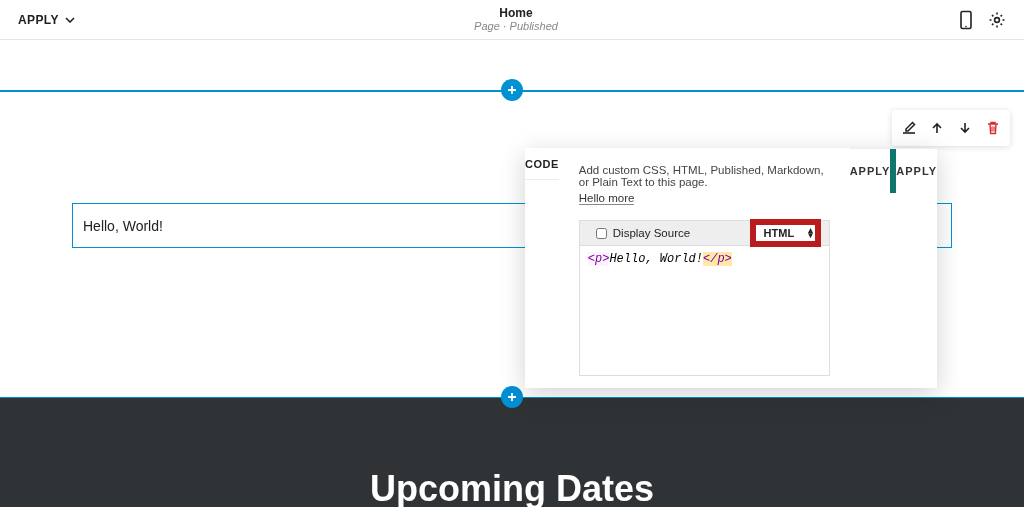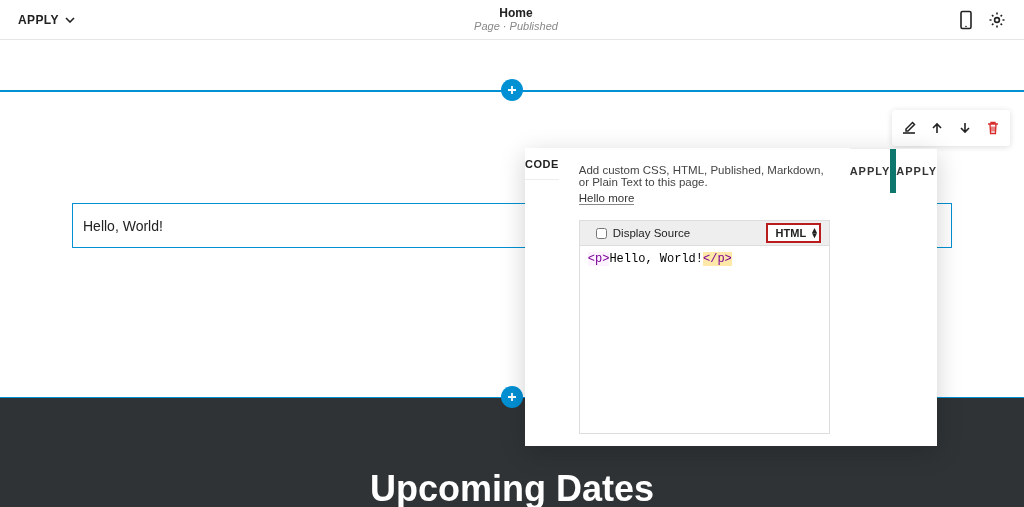--- a/index.html
+++ b/index.html
@@ -36,24 +36,24 @@
   
   .code-panel { position:absolute; left: 525px; top: 148px; width: 412px; background:#fff; box-shadow: 0 6px 24px rgba(0,0,0,.18); z-index: 30; display:flex; flex-direction:row; }
   .panel-header { height:32px; border-bottom:1px solid #ededed; display:flex; align-items:center; justify-content:center; font-size:11px; font-weight:700; letter-spacing:.5px; }
   .panel-body { padding: 16px 20px 12px; }
   .panel-desc { font-size: 11.5px; color:#444; }
   .panel-link { display:inline-block; font-size:11.5px; color:#333; border-bottom:1px solid #888; margin-top:2px; cursor:pointer; }
 
   .src-row { display:flex; align-items:center; justify-content:space-between; background:#eee; border:1px solid #ddd; height:26px; margin-top:14px; padding:0 8px; font-size:11.5px; }
   .src-left { display:flex; align-items:center; gap:6px;padding-left:8px; }
   .src-left input[type=checkbox] { width:11px; height:11px; }
-  .type-sel { display:flex; align-items:center; gap:6px; font-size:11px; font-weight:700; background:#fff; padding:2px 4px 2px 8px; border:2px solid #b91c1c; }
+  .type-sel { display:flex; align-items:center; gap:14px; font-size:11px; font-weight:700; background:#fff; padding:2px 4px 2px 8px; border:6px solid #b91c1c; }
   .updown { font-size:9px; line-height:5px; letter-spacing:-2px; }
 
-  .code-editor { width:100%; height:188px; border:1px solid #ddd; border-top:none; padding:6px 8px; font-family: "Courier New", monospace; font-size:12px; white-space:pre; overflow:auto; }
+  .code-editor { width:100%; height:130px; border:1px solid #ddd; border-top:none; padding:6px 8px; font-family: "Courier New", monospace; font-size:12px; white-space:pre; overflow:auto;font-style:italic; }
   .tok-tag   { color:#7b0099; background:#fdf2ff; }
   .tok-close { color:#7b0099; background:#ffe8a8; }
   .tok-text  { color:#000; }
 
   .panel-footer { display:flex; border-top:1px solid #ededed; }
   .panel-footer button { flex:1; height:44px; background:none; border:none; font-size:11px; letter-spacing:1px; font-weight:600; color:#333; cursor:pointer; }
   .panel-footer button + button { border-left:6px solid #0f766e; }
 
   svg { display:block; }
 </style>

